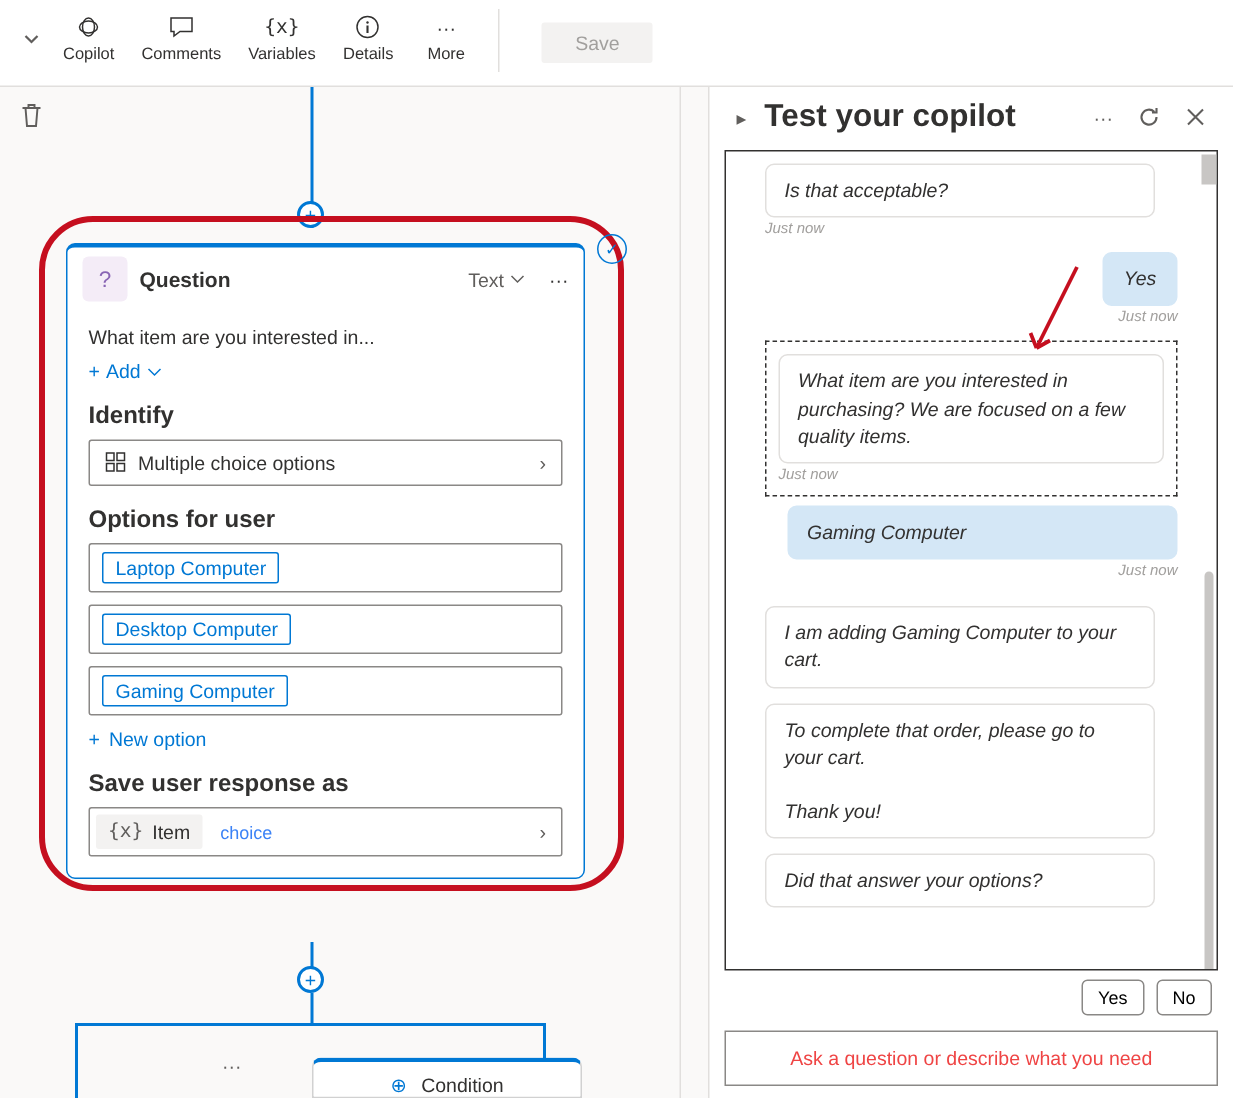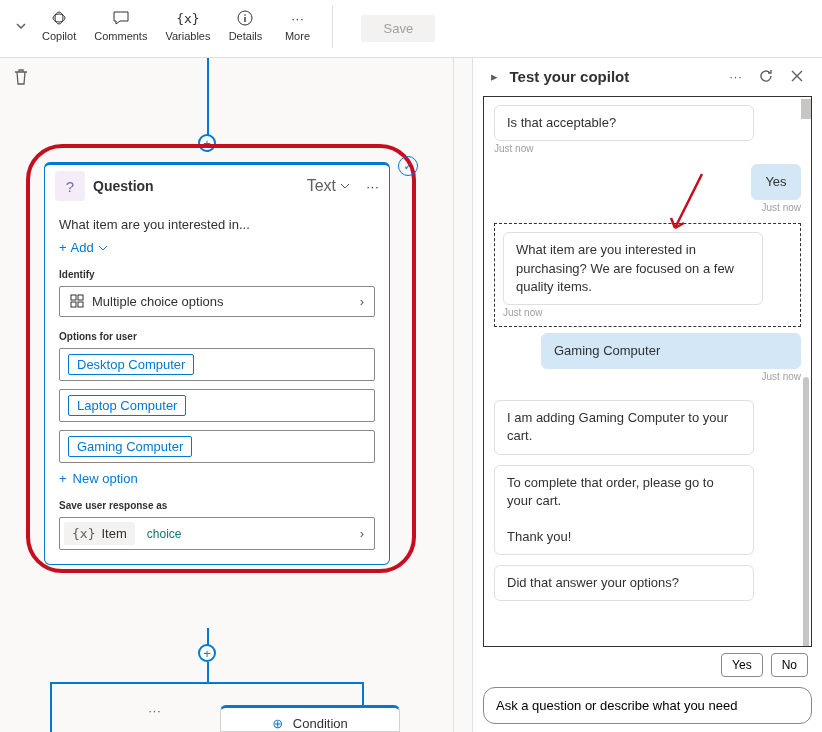--- a/index.html
+++ b/index.html
@@ -22,57 +22,57 @@
 .add-circle { position: absolute; width: 18px; height: 18px; border: 2px solid #0078d4; border-radius: 50%; background: #fff; color: #0078d4; font-size: 13px; line-height: 15px; text-align: center; cursor: pointer; left:50%; transform:translateX(-50%);}
 
 .node-wrap { position: absolute; left: 44px; top: 104px; width: 346px; }
 .checkmark { position: absolute; right: -28px; top: -6px; width: 20px; height: 20px; border: 1.5px solid #0078d4; border-radius: 50%; color: #0078d4; display:flex; align-items:center; justify-content:center; font-size:11px;}
 .red-ring { position:absolute; left:-18px; top:-18px; right:-26px; bottom:-8px; border:4px solid #c50f1f; border-radius:36px; pointer-events:none;}
 
 .node { border: 1px solid #0078d4; border-top: 3px solid #0078d4; border-radius: 6px; background: #fff; }
 .node-head { display: flex; align-items: center; padding: 6px 10px; gap: 8px; }
 .node-ic { width: 30px; height: 30px; background: #f4ecf7; border-radius: 4px; display:flex; align-items:center; justify-content:center; color:#8864b4; font-size:15px;}
 .node-title { font-weight: 600; flex: 1; font-size:14px;}
-.node-type { color: #605e5c; font-size: 16px; display:flex; align-items:center; gap:4px; cursor:pointer;}
+.node-type { color: #605e5c; font-size: 13px; display:flex; align-items:center; gap:4px; cursor:pointer;}
 
 .node-body { padding: 10px 14px 14px; }
 .prompt { font-size: 13px; margin-bottom: 8px; }
 .add-btn { color: #0078d4; font-size: 13px; cursor: pointer; display:flex; align-items:center; gap:4px; margin-bottom: 14px;}
-.sec-label { font-weight: 600; font-size: 10px; margin-bottom: 6px; }
+.sec-label { font-weight: 600; font-size: 16px; margin-bottom: 6px; }
 .select-row { border: 1px solid #8a8886; border-radius: 2px; padding: 7px 10px; display: flex; align-items: flex-start; gap: 8px; cursor: pointer; margin-bottom: 14px;}
 .select-row .chev { margin-left: auto; color:#605e5c;}
 .opt-row { border: 1px solid #8a8886; border-radius: 2px; padding: 5px 8px; margin-bottom: 8px; }
 .opt-chip { display: inline-block; border: 1px solid #0078d4; color: #0078d4; padding: 2px 8px; border-radius: 2px; font-size: 13px; }
 .new-opt { color: #0078d4; font-size: 13px; cursor: pointer; display:flex; align-items:center; gap:6px; margin:4px 0 14px;}
 .var-row { border: 1px solid #8a8886; border-radius: 2px; display: flex; align-items: center; cursor: pointer; }
 .var-chip { display:flex; align-items:center; gap:6px; background:#f3f2f1; padding:4px 8px; border-radius:2px; margin:4px;}
 .var-chip .vx { font-family: monospace; color:#605e5c; }
-.var-type { color:#0f766e; font-size:12px; margin-left:8px;}
+.var-type { color:#3b82f6; font-size:12px; margin-left:8px;}
 .var-row .chev { margin-left:auto; padding:0 10px; color:#605e5c;}
 
-.cond-box { position:absolute; bottom:0; left:220px; width:180px; border:1px solid #d1d1d1; border-top:3px solid #0078d4; background:#fff; border-radius:6px 6px 0 0; padding:8px 0 0; text-align:center; font-size:13px;}
+.cond-box { position:absolute; bottom:0; left:208px; width:180px; border:1px solid #d1d1d1; border-top:3px solid #0078d4; background:#fff; border-radius:6px 6px 0 0; padding:8px 0 0; text-align:center; font-size:13px;}
 .dots-btn { position:absolute; bottom:14px; left:148px; color:#605e5c;}
 
 .test-panel { width: 350px; border-left: 1px solid #e1dfdd; display: flex; flex-direction: column; background:#fff; position:relative;}
 .tp-head { display: flex; align-items: center; padding: 8px 14px 10px; gap: 8px; }
-.tp-title { font-weight: 600; font-size: 15px; flex:1;}
+.tp-title { font-weight: 600; font-size: 21px; flex:1;}
 .tp-ic { cursor:pointer; color:#605e5c; padding:2px 4px;}
-.chat { flex: 1; border: 1px solid #323130; margin: 0 10px; padding: 8px 10px; overflow: hidden; position: relative; }
+.chat { flex: 1; border: 1px solid #323130; margin: 0 10px; padding: 8px 26px; overflow: hidden; position: relative; font-style: italic; }
 .msg { max-width: 260px; border: 1px solid #e1dfdd; border-radius: 6px; padding: 8px 12px; font-size: 13px; margin-bottom: 2px; line-height:1.4;}
 .msg.bot { background:#fff;}
 .msg.user { background:#d4e7f6; border-color:#d4e7f6; margin-left:auto;}
 .ts { font-size: 10px; color: #a19f9d; margin: 2px 0 10px; }
 .ts.right { text-align:right;}
 .dashed { border:1px dashed #323130; padding:8px; margin-bottom:6px;}
 .arrow { position:absolute; color:#c50f1f; font-size:30px; pointer-events:none;}
 .chat-scroll { position:absolute; right:2px; top:280px; width:6px; height:310px; background:#c8c6c4; border-radius:3px;}
 .panel-scroll { position:absolute; right:0px; top:2px; width:10px; height:20px; background:#c8c6c4;}
 .suggest { display:flex; gap:8px; justify-content:flex-end; padding:6px 14px;}
 .sg-btn { border:1px solid #8a8886; background:#fff; border-radius:4px; padding:4px 10px; font-size:12px; cursor:pointer;}
-.input-area { margin:4px 10px 8px; border:1px solid #8a8886; border-radius:12px; padding:10px 12px; font-size:13px; color:#000000;}
+.input-area { margin:4px 10px 8px; border:1px solid #8a8886; border-radius:0; padding:10px 12px; font-size:13px; color:#ef4444;text-align:center;}
 
 svg { display:block; }
 </style>
 </head>
 <body>
 
 <div class="toolbar">
   <div class="tb-chevron">
     <svg width="12" height="12" viewBox="0 0 12 12">
         <path d="M2 4l4 4 4-4" stroke="#605e5c" stroke-width="1.5" fill="none"></path>
@@ -165,22 +165,22 @@
                   <rect x="8" y="1" width="5" height="5" stroke="#323130" fill="none"></rect>
                   <rect x="1" y="8" width="5" height="5" stroke="#323130" fill="none"></rect>
                   <rect x="8" y="8" width="5" height="5" stroke="#323130" fill="none"></rect>
                 </svg>
               </span>
             <span>Multiple choice options</span>
             <span class="chev">›</span>
           </div>
 
           <div class="sec-label">Options for user</div>
+          <div class="opt-row"><span class="opt-chip">Laptop Computer</span></div>
           <div class="opt-row"><span class="opt-chip">Desktop Computer</span></div>
-          <div class="opt-row"><span class="opt-chip">Laptop Computer</span></div>
           <div class="opt-row"><span class="opt-chip">Gaming Computer</span></div>
           <div class="new-opt">
             <span>+</span>
             <span>New option</span>
           </div>
 
           <div class="sec-label">Save user response as</div>
           <div class="var-row">
             <span class="var-chip">
               <span class="vx">{x}</span>

